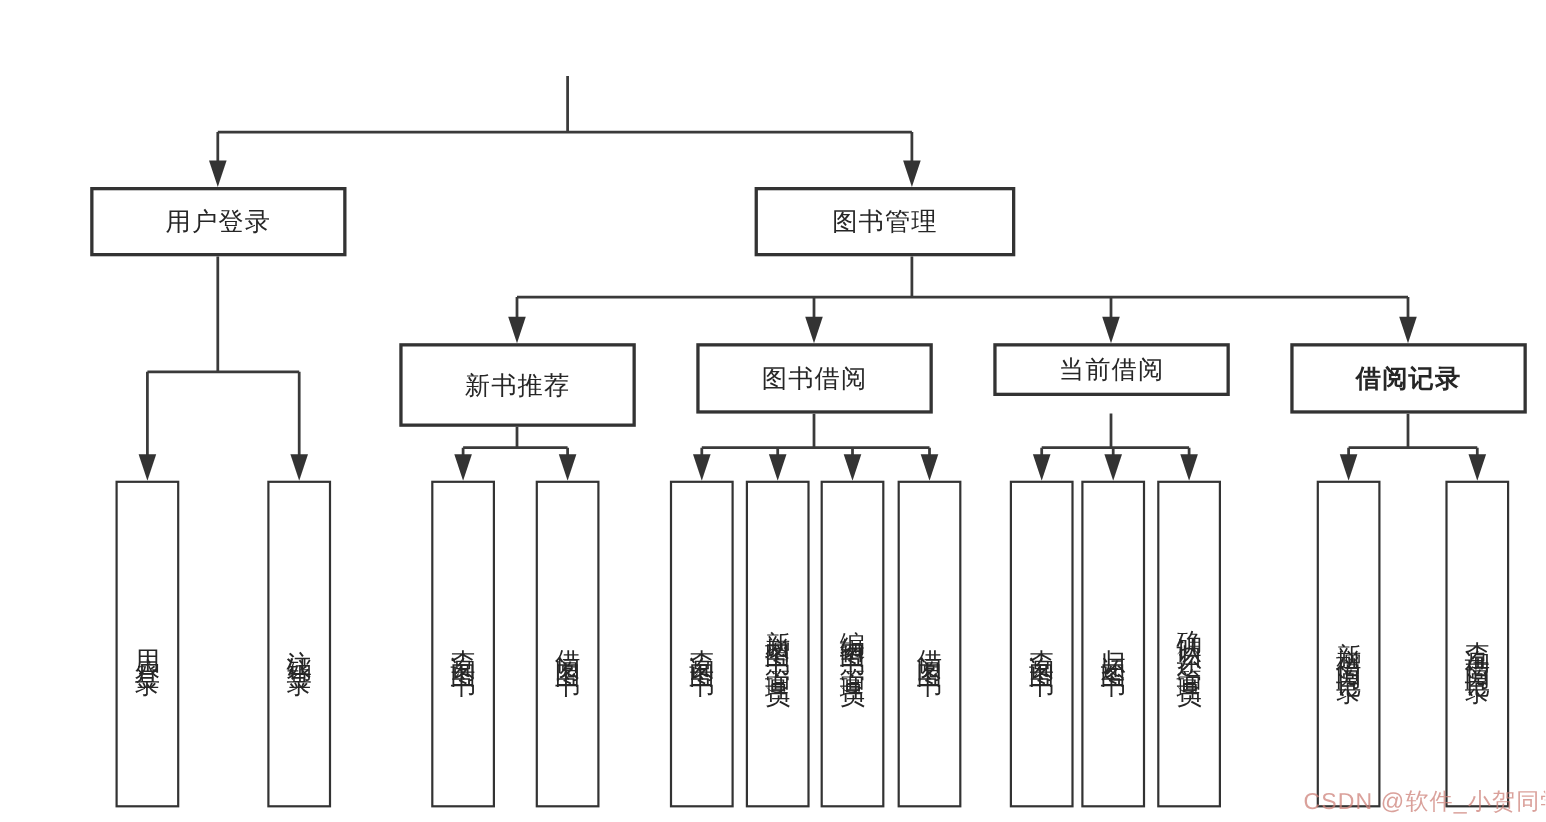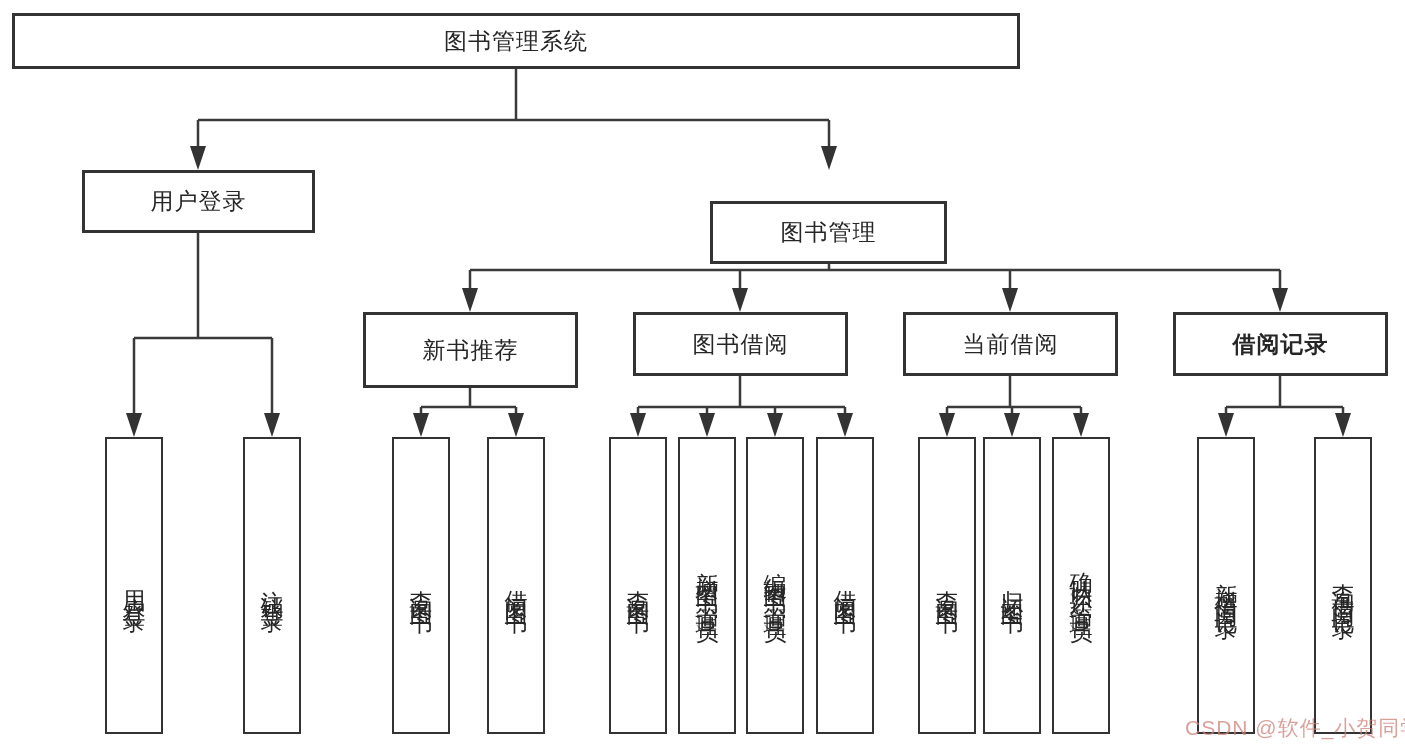--- a/index.html
+++ b/index.html
@@ -47,24 +47,24 @@
     writing-mode: vertical-rl;
     text-orientation: mixed;
     letter-spacing: 7px;
     line-height: 1;
     font-size: 23px;
     color: #262626;
   }
   
   .n-root   { left: 12px;  top: 13px;  width: 1008px; height: 56px; }
   .n-ul     { left: 82px;  top: 170px; width: 233px;  height: 63px; }
-  .n-bm     { left: 710px; top: 170px; width: 237px;  height: 63px; margin-top: 31px; }
+  .n-bm     { left: 686px; top: 170px; width: 237px;  height: 63px; }
   .n-rec    { left: 363px; top: 312px; width: 215px;  height: 76px; }
   .n-bb     { left: 633px; top: 312px; width: 215px;  height: 64px; }
-  .n-cb     { left: 903px; top: 312px; width: 215px;  height: 64px; }
+  .n-cb     { left: 903px; top: 312px; width: 215px;  height: 48px; }
   .n-br     { left: 1173px;top: 312px; width: 215px;  height: 64px; font-weight: bold; }
   .leaf     { top: 437px; width: 58px; height: 297px; }
   .l-ul-login   { left: 105px; }
   .l-ul-logout  { left: 243px; }
   .l-rec-query  { left: 392px; }
   .l-rec-borrow { left: 487px; }
   .l-bb-query   { left: 609px; }
   .l-bb-add     { left: 678px; }
   .l-bb-edit    { left: 746px; }
   .l-bb-borrow  { left: 816px; }
@@ -118,23 +118,20 @@
     <path d="M1010,376 V407 M947,407 H1081 M947,407 V415 M1012,407 V415 M1081,407 V415"></path>
     <polygon points="939,413 955,413 947,437"></polygon>
     <polygon points="1004,413 1020,413 1012,437"></polygon>
     <polygon points="1073,413 1089,413 1081,437"></polygon>
 
     <path d="M1280,376 V407 M1226,407 H1343 M1226,407 V415 M1343,407 V415"></path>
     <polygon points="1218,413 1234,413 1226,437"></polygon>
     <polygon points="1335,413 1351,413 1343,437"></polygon>
   </svg>
 
-  <div class="box n-root">
-    <span>图书管理系统</span>
-  </div>
 
   <div class="box n-ul">
     <span>用户登录</span>
   </div>
   <div class="box n-bm">
     <span>图书管理</span>
   </div>
 
   <div class="box n-rec">
     <span>新书推荐</span>

